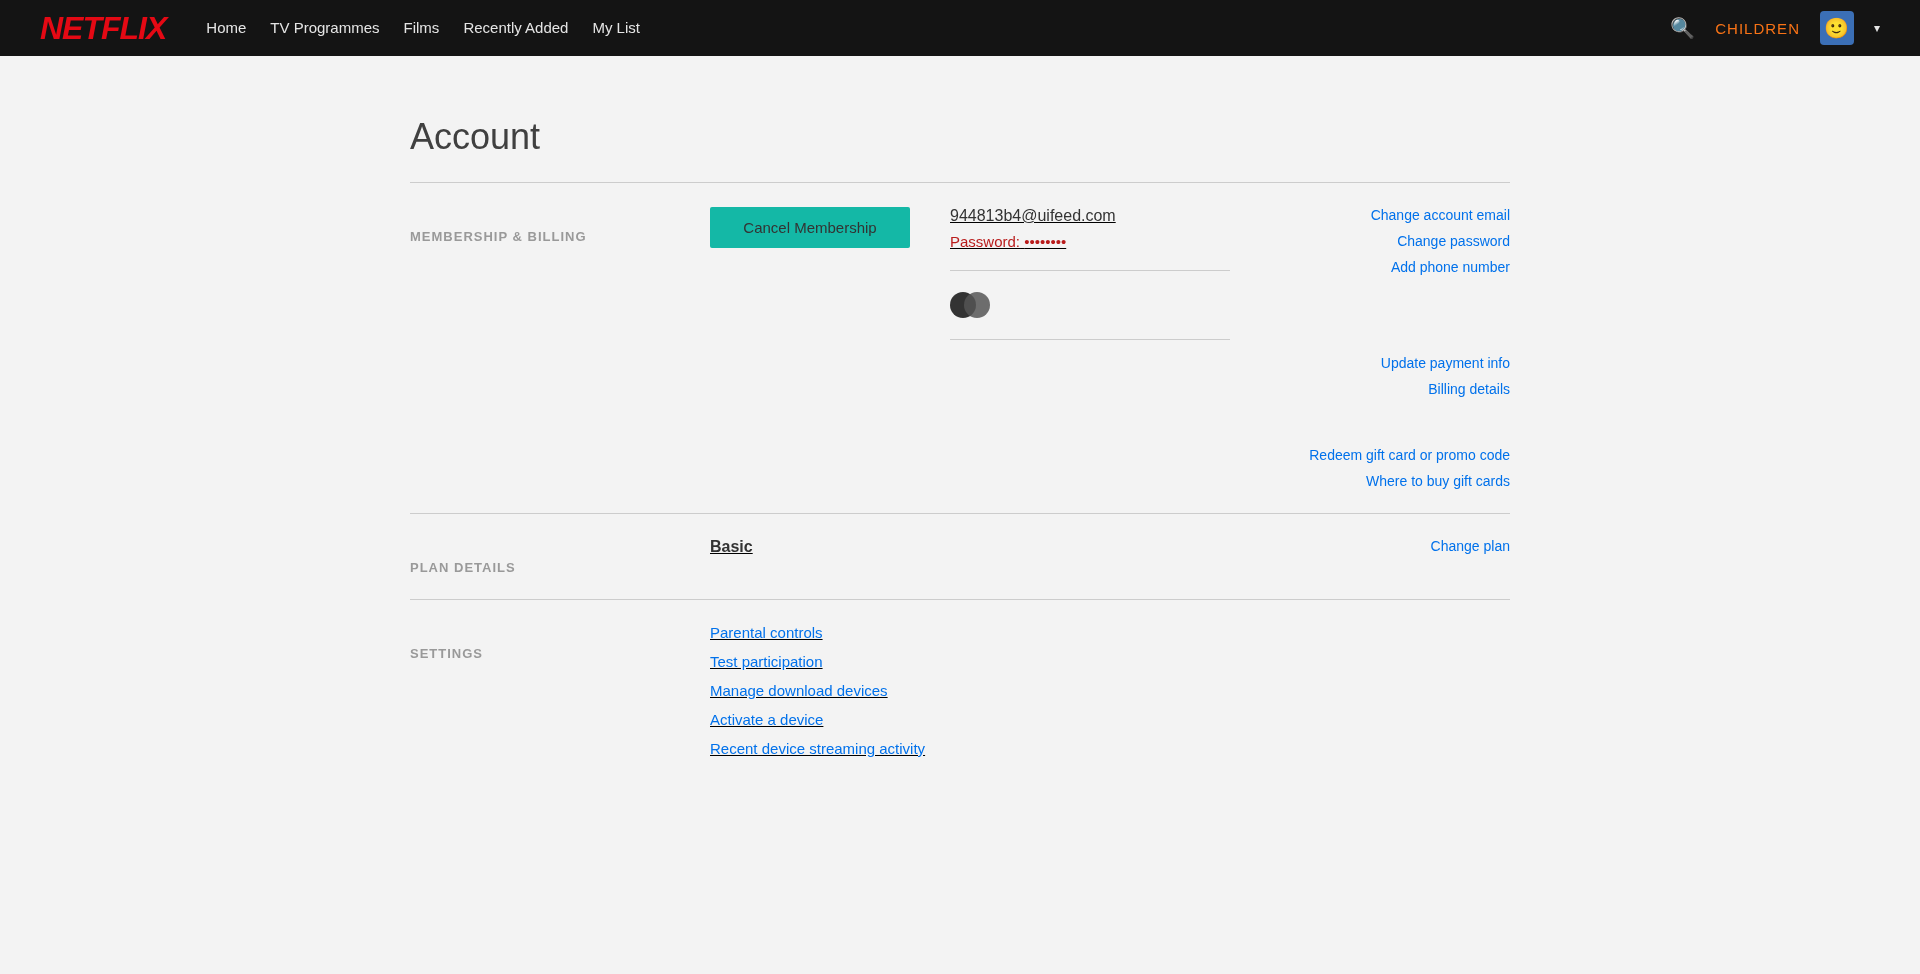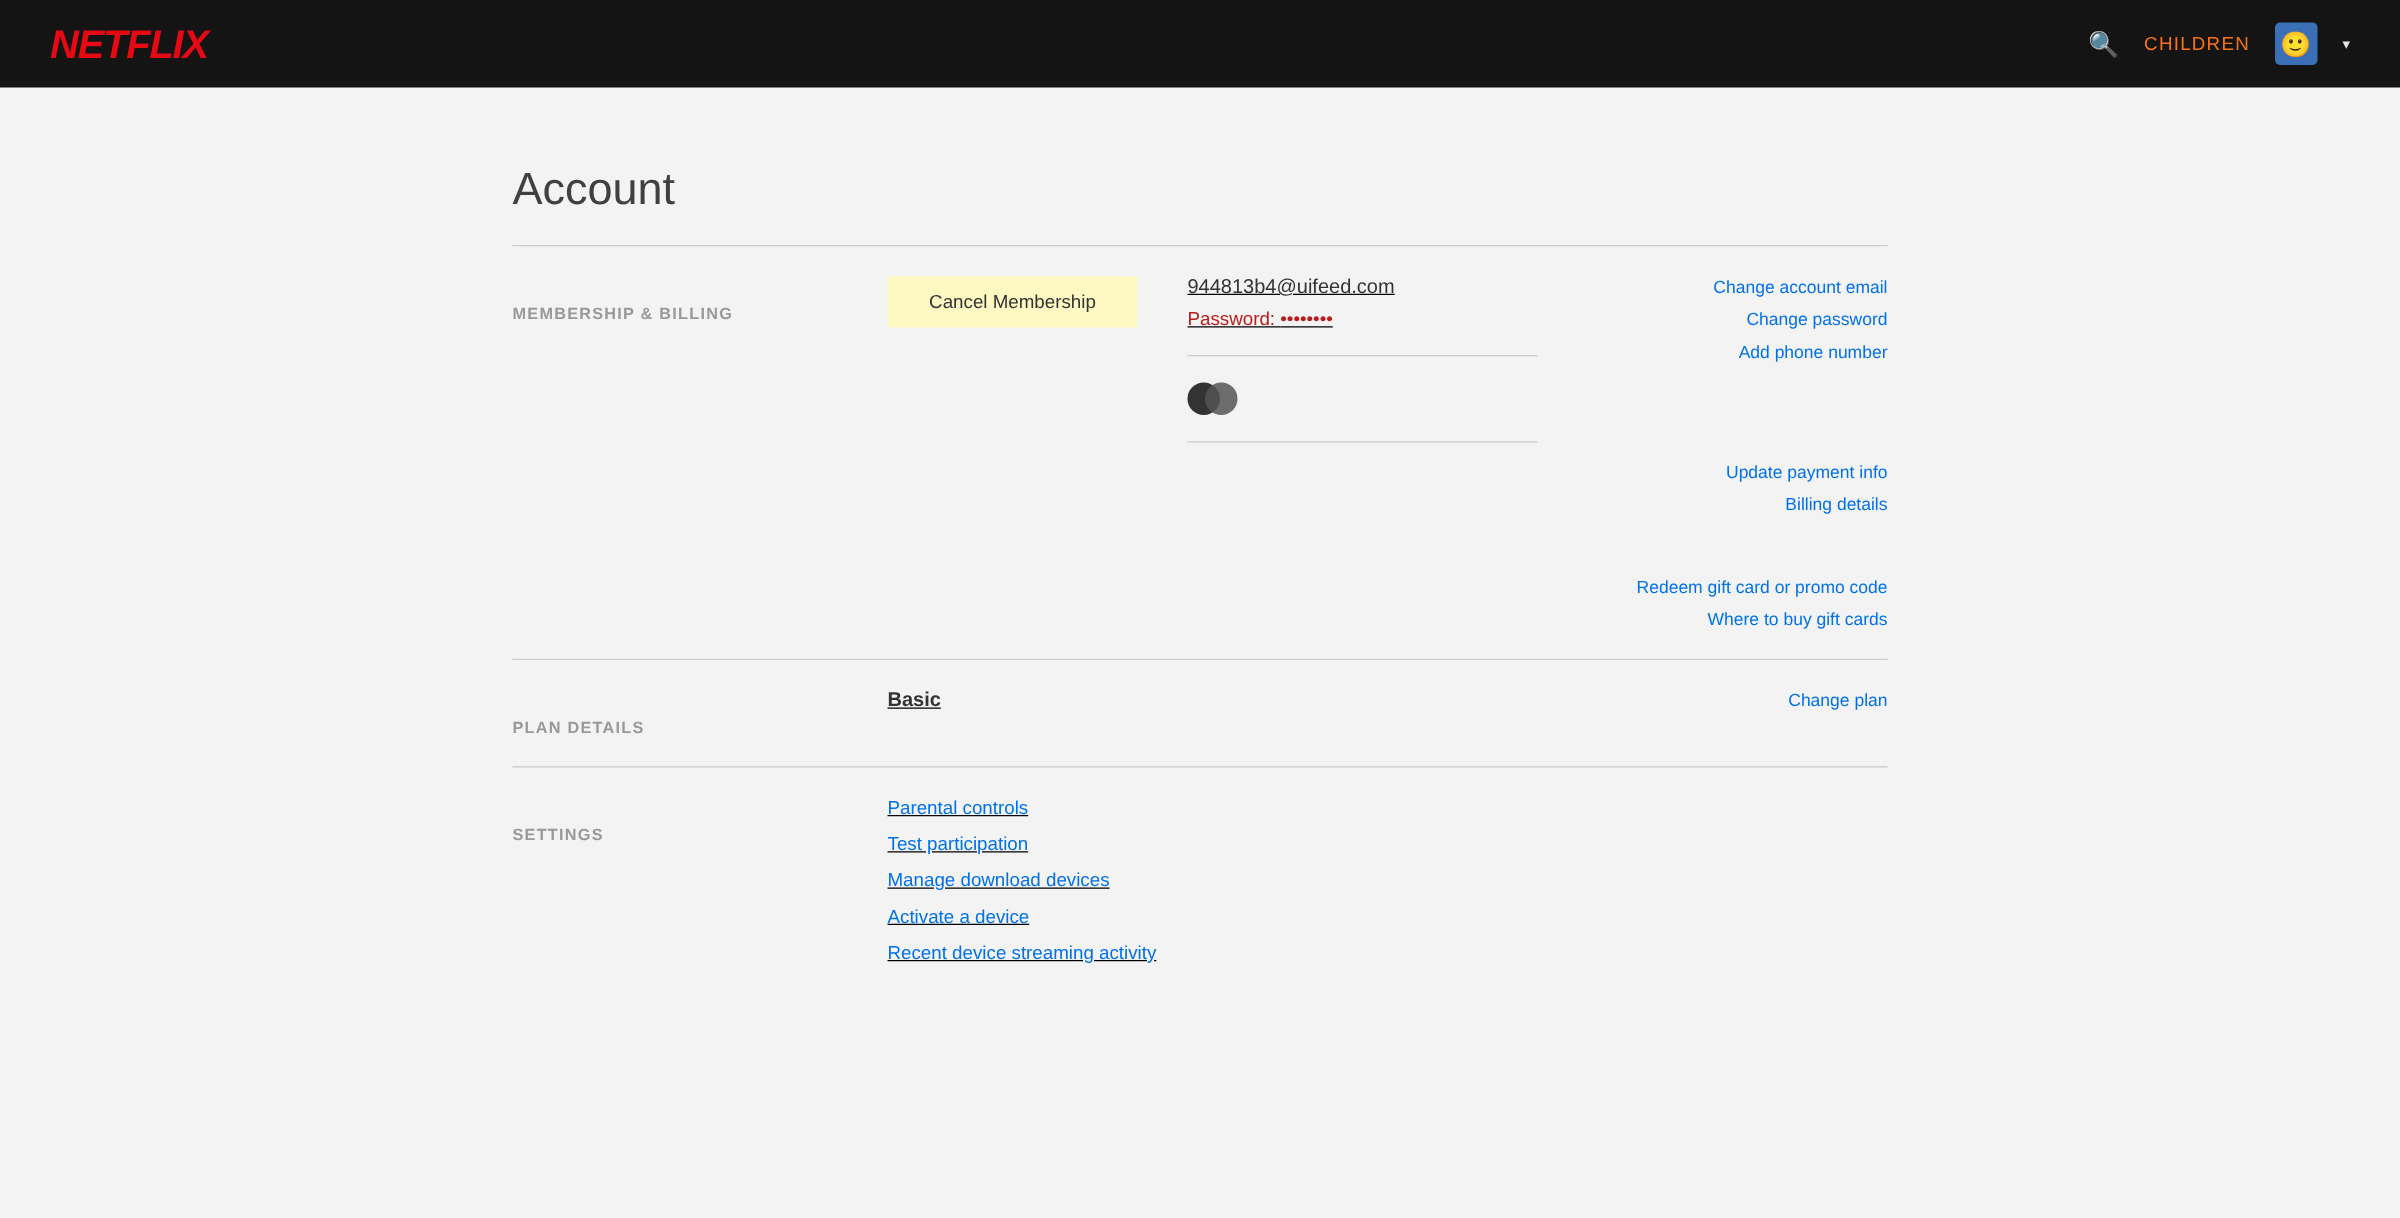--- a/index.html
+++ b/index.html
@@ -5,21 +5,21 @@
     * { margin: 0; padding: 0; box-sizing: border-box; }
     body {
       font-family: Arial, Helvetica, sans-serif;
       background-color: #f3f3f3;
       min-height: 974px;
     }
 
     
     nav {
       background-color: #141414;
-      height: 70px;
+      height: 56px;
       display: flex;
       align-items: center;
       padding: 0 40px;
       position: relative;
     }
     .nav-logo {
       color: #E50914;
       font-size: 32px;
       font-weight: 900;
       letter-spacing: -1px;
@@ -109,21 +109,21 @@
     .section-actions {
       min-width: 280px;
       display: flex;
       flex-direction: column;
       align-items: flex-end;
       gap: 10px;
     }
 
     
     .cancel-btn {
-      background-color: #fef9c3;
+      background-color: #14b8a6;
       border: none;
       padding: 12px 28px;
       font-size: 15px;
       color: #333;
       cursor: pointer;
       border-radius: 2px;
       min-width: 200px;
       text-align: center;
     }
     .email-text {
@@ -188,20 +188,27 @@
       cursor: pointer;
       display: block;
       margin-bottom: 4px;
     }
   </style>
 </head>
 <body>
 
 <nav>
   <span class="nav-logo">NETFLIX</span>
+  <ul class="nav-links">
+    <li><a>Home</a></li>
+    <li><a>TV Programmes</a></li>
+    <li><a>Films</a></li>
+    <li><a>Recently Added</a></li>
+    <li><a>My List</a></li>
+  </ul>
   <div class="nav-right">
     <span class="nav-search-icon">🔍</span>
     <span class="nav-children-label">CHILDREN</span>
     <div class="nav-avatar">🙂</div>
     <span class="nav-caret">▾</span>
   </div>
 </nav>
 
 <div class="main">
   <h1 class="page-title">Account</h1>

